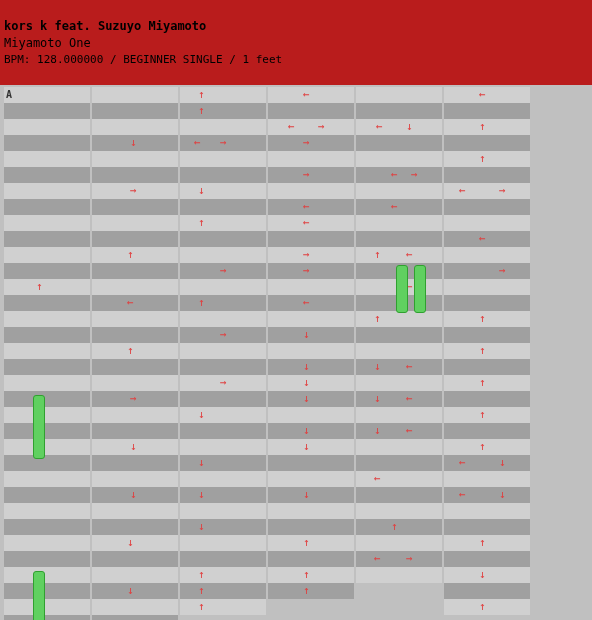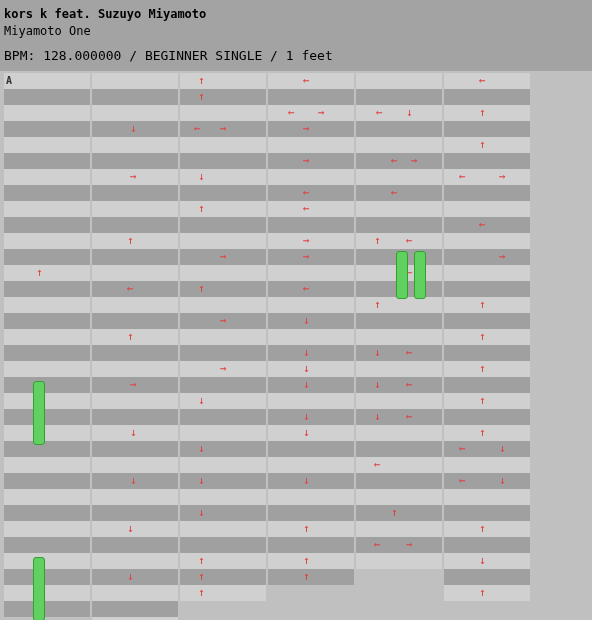--- a/index.html
+++ b/index.html
@@ -5,34 +5,33 @@
     * { margin: 0; padding: 0; box-sizing: border-box; }
     body {
       background: #c0c0c0;
       font-family: monospace;
       font-size: 12px;
       width: 592px;
       min-height: 620px;
       overflow: hidden;
     }
     #header {
-      padding: 6px 4px;
-      background: #a3a3a3;
+      padding: 18px 4px;
+      background: #b91c1c;
       line-height: 1.4;
     }
     #header .title {
       font-weight: bold;
       font-size: 12px;
     }
     #header .subtitle {
       font-size: 12px;
     }
     #header .bpm-info {
-      font-size: 13px;
-      margin-top: 7px;
+      font-size: 11px;
     }
     #chart-area {
       display: flex;
       flex-direction: row;
       padding: 0 4px;
       gap: 2px;
       margin-top: 2px;
     }
     .row {
       display: flex;

